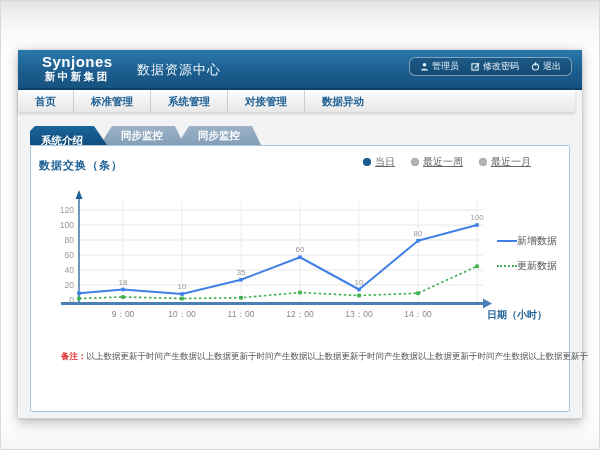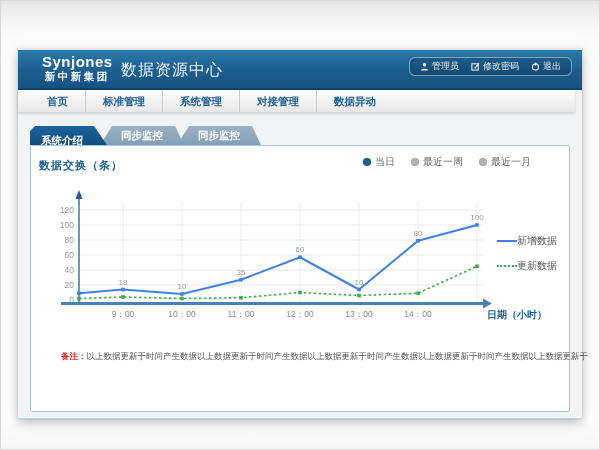--- a/index.html
+++ b/index.html
@@ -14,33 +14,33 @@
     position:absolute;left:18px;top:50px;width:564px;height:368px;
     background:#f1f3f4;border-bottom:1px solid #ccd4da;
     box-shadow:0 3px 12px rgba(0,0,0,.28),0 0 2px rgba(0,0,0,.18);
   }
   
   .header{position:absolute;left:0;top:0;right:0;height:38px;
     background:linear-gradient(180deg,#2a79ab 0%,#1c5e8f 55%,#16527f 100%);}
   .brand{position:absolute;left:24px;top:4px;color:#fff;text-align:center;}
   .logo-main{font-size:15px;font-weight:bold;letter-spacing:.5px;line-height:16px;}
   .logo-sub{font-size:10.5px;font-weight:bold;letter-spacing:2.5px;line-height:13px;}
-  .app-title{position:absolute;left:103px;top:0;height:32px;line-height:40px;color:#eef5fa;font-size:16px;letter-spacing:1px;}
+  .app-title{position:absolute;left:119px;top:0;height:32px;line-height:40px;color:#eef5fa;font-size:13px;letter-spacing:1px;}
   .user-pill{
     position:absolute;right:10px;top:7px;height:17px;display:flex;align-items:center;gap:12px;
     padding:0 10px;border:1px solid rgba(255,255,255,.45);border-radius:6px;
     background:rgba(8,40,66,.28);
   }
   .user-item{display:flex;align-items:center;gap:3px;color:#e8f1f8;font-size:9px;cursor:pointer;white-space:nowrap;}
   .user-item svg{display:block;}
   
   .header-strip{position:absolute;left:0;top:38px;right:0;height:2px;background:#0d426c;}
   .nav{position:absolute;left:0;top:40px;right:7px;height:22px;
     background:linear-gradient(180deg,#fdfdfd,#e7e7e7);
-    box-shadow:0 2px 3px rgba(0,0,0,.14);display:flex;align-items:stretch;padding-left:12px;}
+    box-shadow:0 2px 3px rgba(0,0,0,.14);display:flex;align-items:stretch;}
   .nav-item{line-height:22px;padding:0 17px;font-size:10.5px;font-weight:bold;color:#1c5f93;
     border-right:1px solid #c9cdd1;cursor:pointer;}
   .nav-item:last-child{border-right:none;}
   
   .tabs{position:absolute;left:12px;top:76px;height:19px;display:flex;}
   .tab{position:relative;color:#fff;font-size:10.5px;font-weight:bold;line-height:19px;cursor:pointer;}
   .tab.active{
     z-index:3;display:flex;align-items:center;gap:5px;padding:0 24px 0 11px;
     background:linear-gradient(180deg,#1a659c,#114d7d);
     clip-path:polygon(0 100%,0 5px,5px 0,calc(100% - 13px) 0,100% 100%);
@@ -50,21 +50,21 @@
     z-index:2;margin-left:-7px;padding:0 21px;
     background:linear-gradient(180deg,#9cb1c5,#839fb7);
     clip-path:polygon(12px 0,calc(100% - 9px) 0,100% 100%,0 100%);
   }
   .tab.inactive + .tab.inactive{z-index:1;}
   
   .panel{position:absolute;left:12px;right:12px;top:95px;bottom:6px;
     background:#fff;border:1px solid #abc7dc;border-radius:2px;}
   
   .radios{position:absolute;top:9px;right:38px;display:flex;gap:16px;align-items:center;}
-  .radio{display:flex;align-items:center;gap:4px;font-size:10px;color:#666;cursor:pointer;}
+  .radio{display:flex;align-items:center;gap:4px;font-size:10px;color:#666;cursor:pointer;text-decoration:underline;}
   .radio .dot{width:8px;height:8px;border-radius:50%;background:#b3b3b3;box-shadow:inset 0 0 1px rgba(0,0,0,.35);}
   .radio.sel .dot{background:#1c5c8e;}
   .ylabel{position:absolute;left:8px;top:12px;font-size:11px;font-weight:bold;color:#1c5f93;letter-spacing:1px;}
   #chart-svg{position:absolute;left:0;top:0;}
   #chart-svg text{font-family:"Liberation Sans",sans-serif;}
   
   .legend{position:absolute;right:12px;top:88px;display:flex;flex-direction:column;gap:11px;}
   .legend-item{display:flex;align-items:center;font-size:10px;color:#555;white-space:nowrap;}
   .sample{display:inline-block;width:20px;height:0;}
   

